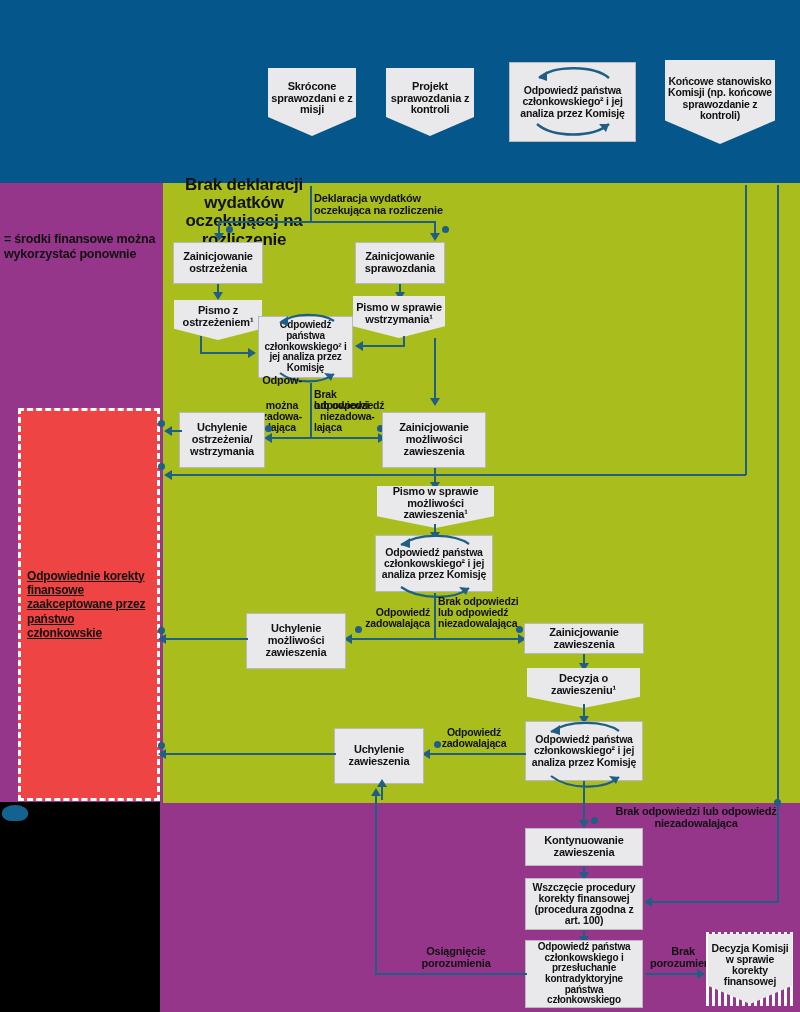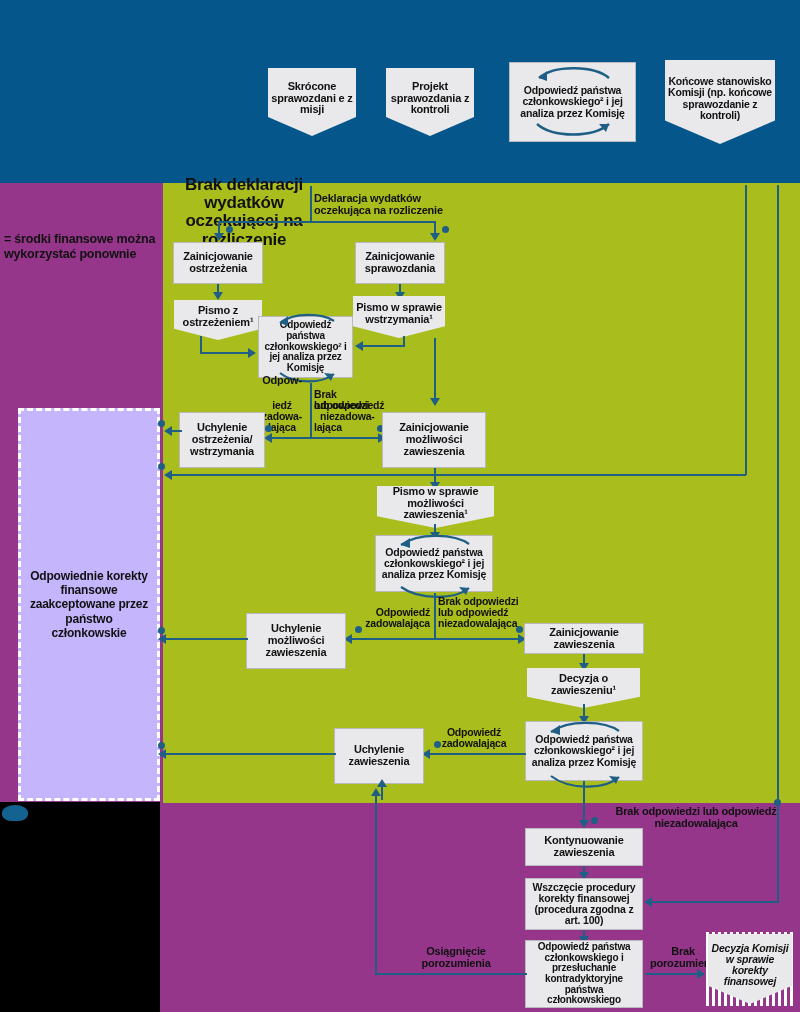--- a/index.html
+++ b/index.html
@@ -61,25 +61,25 @@
   
   #legend-text {
     position:absolute; left:4px; top:232px; width:156px;
     color:#111; font-weight:700; font-size:12.5px; line-height:1.22;
     text-align:left; letter-spacing:-0.2px;
   }
 
   
   #panel-corrections {
     position:absolute; left:18px; top:408px; width:142px; height:393px;
-    background:#c4b5fd;
+    background:#ef4444;
     border:3px dashed #ffffff;
     display:flex; align-items:center; justify-content:center;
-    text-align:center; color:#111; font-weight:700;
-    font-size:12px; line-height:1.2; padding:6px; letter-spacing:-0.2px;
+    text-align:left; color:#111; font-weight:700;
+    font-size:12px; line-height:1.2; padding:6px; letter-spacing:-0.2px;text-decoration:underline;
   }
 
   
   #redacted {
     position:absolute; left:0; top:802px; width:160px; height:210px;
     background:#000;
   }
   #redacted-nub{
     position:absolute; left:2px; top:805px; width:26px; height:16px;
     background:#14628F; border-radius:50% 50% 40% 40%;
@@ -169,21 +169,21 @@
   <div class="ln h" style="left:200px; top:352px; width:48px;"></div>
   <div class="arr arr-r" style="left:248px; top:348px;"></div>
 
   <div class="ln h" style="left:363px; top:345px; width:42px;"></div>
   <div class="ln v" style="left:403px; top:336px; height:10px;"></div>
   <div class="arr arr-l" style="left:355px; top:341px;"></div>
 
   <div class="ln v" style="left:310px; top:383px; height:55px;"></div>
 
   <div class="lbl" style="left:258px; top:375px; width:48px; font-size:11px;">Odpow-</div>
-  <div class="lbl" style="left:258px; top:400px; width:48px; font-size:10.5px;">iedź</div>
+  <div class="lbl" style="left:258px; top:400px; width:48px; font-size:10.5px;">można</div>
   <div class="lbl" style="left:258px; top:411px; width:48px; font-size:10.5px;">zadowa-</div>
   <div class="lbl" style="left:258px; top:422px; width:48px; font-size:10.5px;">lająca</div>
 
   <div class="lbl left" style="left:314px; top:389px; width:80px; font-size:10.5px;">Brak odpowiedzi</div>
   <div class="lbl left" style="left:314px; top:400px; width:80px; font-size:10.5px;">lub odpowiedź</div>
   <div class="lbl left" style="left:314px; top:411px; width:80px; font-size:10.5px;padding-left:6px;">niezadowa-</div>
   <div class="lbl left" style="left:314px; top:422px; width:80px; font-size:10.5px;">lająca</div>
 
   <div class="ln h" style="left:268px; top:437px; width:110px;"></div>
   <div class="arr arr-l" style="left:264px; top:433px;"></div>
@@ -299,16 +299,16 @@
   <div class="ln v" style="left:375px; top:796px; height:178px;"></div>
   <div class="arr arr-u" style="left:371px; top:788px;"></div>
   <div class="ln v" style="left:381px; top:786px; height:14px;"></div>
   <div class="arr arr-u" style="left:377px; top:779px;"></div>
 
   <div class="lbl" style="left:650px; top:946px; width:66px; font-size:11px;">Brak porozumienia</div>
   <div class="ln h" style="left:645px; top:973px; width:54px;"></div>
   <div class="arr arr-r" style="left:697px; top:969px;"></div>
 
   <div class="scallop-wrap" style="left:706px; top:932px; width:88px; height:74px;">
-    <div class="box scallop" style="position:absolute; left:2px; top:2px; width:84px; height:70px; font-size:10.5px;font-style:italic;">Decyzja Komisji w sprawie korekty finansowej</div>
+    <div class="box scallop" style="position:absolute; left:2px; top:2px; width:84px; height:70px; font-size:10.5px;">Decyzja Komisji w sprawie korekty finansowej</div>
   </div>
 
 </div>
 
 </body></html>

